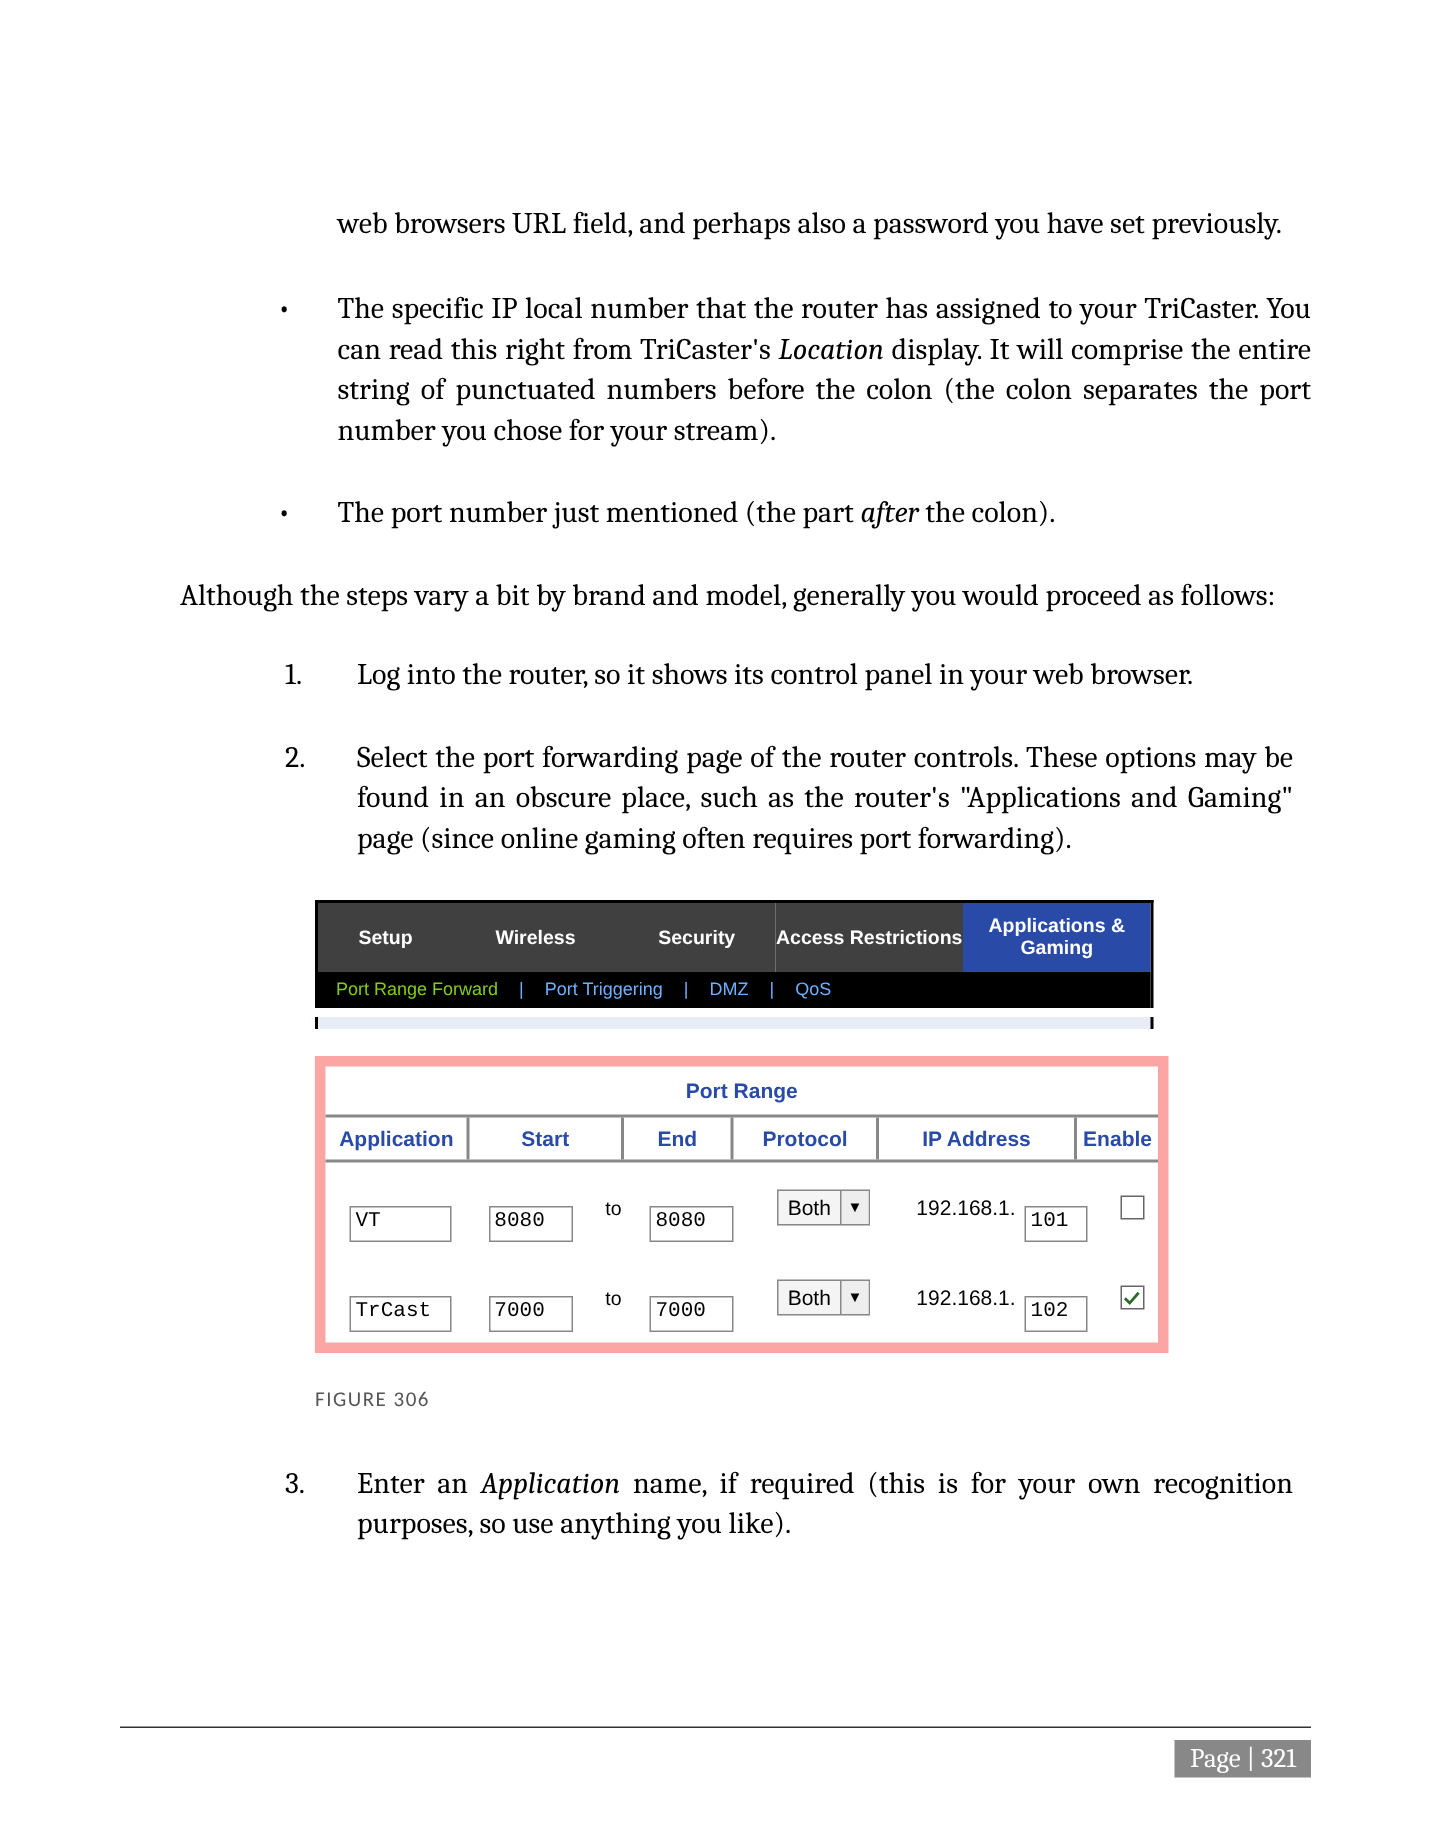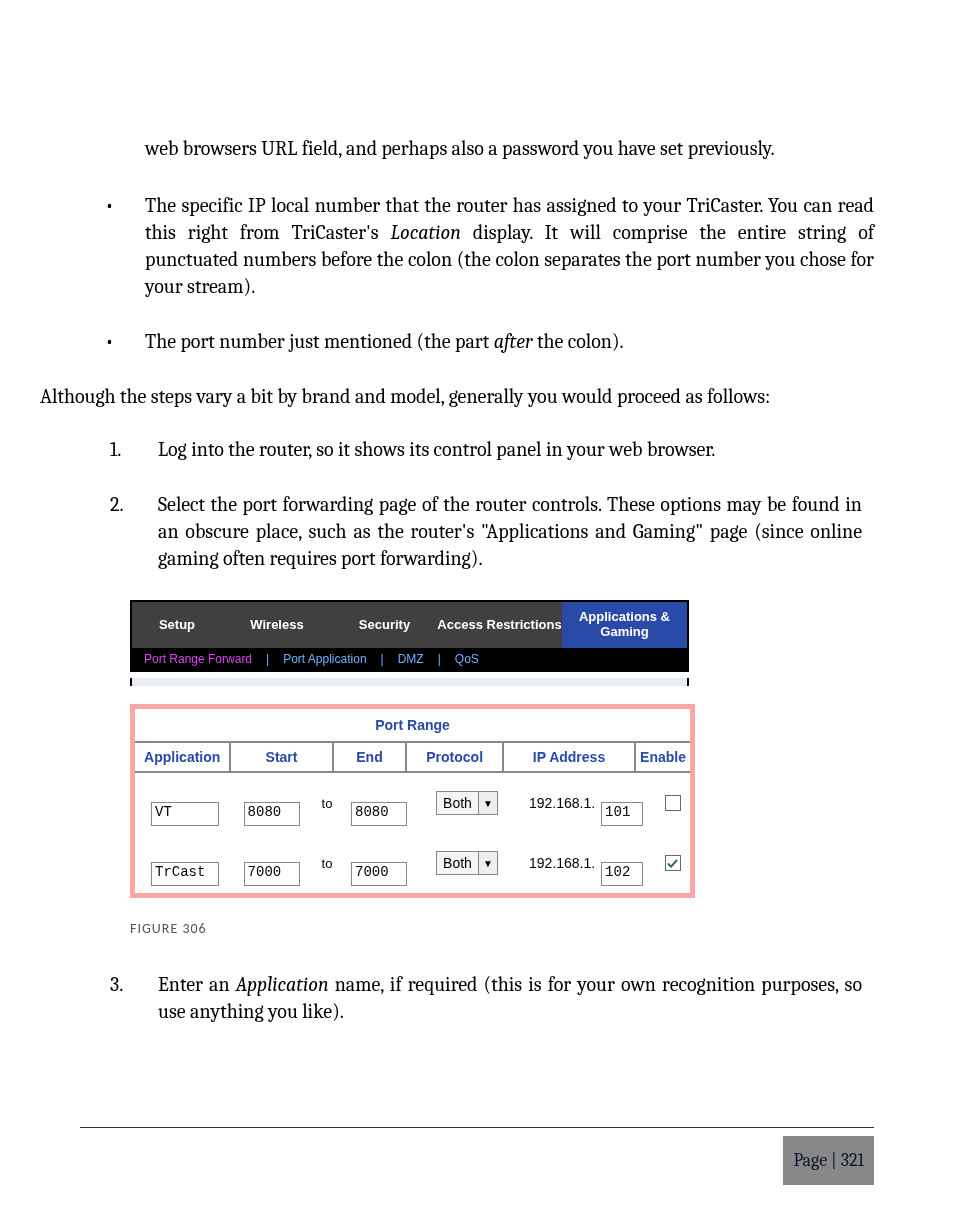--- a/index.html
+++ b/index.html
@@ -5,21 +5,21 @@
   html,body{margin:0;padding:0}
   body{
     width:954px;height:1227px;
     background:#fff;
     font-family:Cambria,Georgia,"Times New Roman",serif;
     color:#000;
     position:relative;
     box-sizing:border-box;
   }
   .page{
-    padding:115px 80px 0 40px;
+    padding:115px 80px 0 120px;
   }
   .body-text{font-size:20px;line-height:1.35}
   .justify{text-align:justify}
   .indent-cont{margin-left:105px;margin-bottom:30px}
   ul.bul{list-style:none;padding:0;margin:0}
   ul.bul>li{position:relative;padding-left:40px;margin-left:65px;margin-bottom:28px}
   ul.bul>li::before{content:"•";position:absolute;left:0;top:0;font-size:20px}
   .italic{font-style:italic}
   .para{margin:0 0 26px 0}
   ol.steps{list-style:none;padding:0;margin:12px;counter-reset:step}
@@ -36,28 +36,28 @@
   .nav-tab{
     flex:1;display:flex;align-items:center;justify-content:center;
     color:#fff;font-weight:bold;font-size:13px;text-align:center;line-height:1.15;
     background:#404040;
   }
   .nav-tab.active{background:#2a4aa8}
   .nav-sub{display:flex;height:24px;background:#000;color:#fff;font-size:12px}
   .nav-sub span{padding:4px 12px;white-space:nowrap}
   .nav-sub .sep{padding:4px 2px;color:#6db0ff}
   .nav-sub .dim{color:#6db0ff}
-  .nav-sub .bright{color:#d946ef}
+  .nav-sub .bright{color:#84cc16}
   .nav-sub .fill{flex:1}
   .nav-gap{height:8px;background:#e8edf5;border-left:2px solid #000;border-right:2px solid #000}
 
   
   .port-table{
     width:555px;margin:18px 0 0 90px;
-    border:5px solid #fca5a5;
+    border:7px solid #fca5a5;
     font-family:Arial,Helvetica,sans-serif;font-size:14px;
     background:#fff;
   }
   .pt-title{
     text-align:center;font-weight:bold;color:#2a4aa8;
     padding:8px 0;border-bottom:2px solid #888;
   }
   .pt-head,.pt-row{display:flex}
   .pt-head>div{
     font-weight:bold;color:#2a4aa8;border-right:2px solid #888;
@@ -93,21 +93,21 @@
     font-family:Calibri,Arial,sans-serif;
     font-size:14px;letter-spacing:1px;color:#555;
   }
 
   .footer{
     position:absolute;left:80px;right:80px;bottom:42px;
     border-top:1px solid #333;padding-top:8px;
     display:flex;justify-content:flex-end;
     font-family:Cambria,Georgia,serif;font-size:18px;
   }
-  .footer .box{background:#888;color:#0f172a;padding:14px 10px}
+  .footer .box{background:#888;color:#ffffff;padding:2px 10px}
 </style>
 </head>
 <body>
 
 <div class="page">
 
   <p class="body-text justify indent-cont">web browsers URL field, and perhaps also a password you have set previously.</p>
 
   <ul class="bul body-text justify">
     <li>
@@ -129,21 +129,21 @@
     <div class="nav-top">
       <div class="nav-tab" style="flex:0.9">Setup</div>
       <div class="nav-tab" style="flex:1.1">Wireless</div>
       <div class="nav-tab" style="flex:1.05">Security</div>
       <div class="nav-tab" style="flex:1.25">Access Restrictions</div>
       <div class="nav-tab active" style="flex:1.25">Applications &amp; Gaming</div>
     </div>
     <div class="nav-sub">
       <span class="bright">Port Range Forward</span>
       <span class="sep">|</span>
-      <span class="dim">Port Application</span>
+      <span class="dim">Port Triggering</span>
       <span class="sep">|</span>
       <span class="dim">DMZ</span>
       <span class="sep">|</span>
       <span class="dim">QoS</span>
       <span class="fill"></span>
     </div>
   </div>
   <div class="nav-gap" style="width:555px;margin-left:90px"></div>
 
   <div class="port-table">

